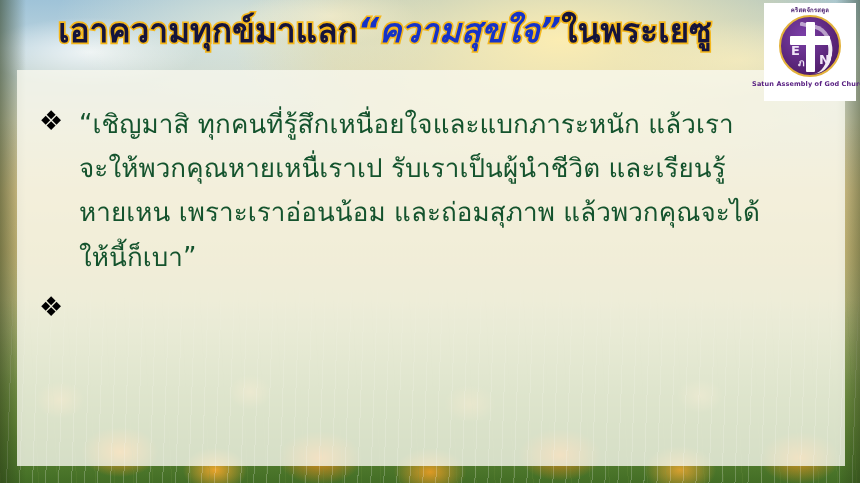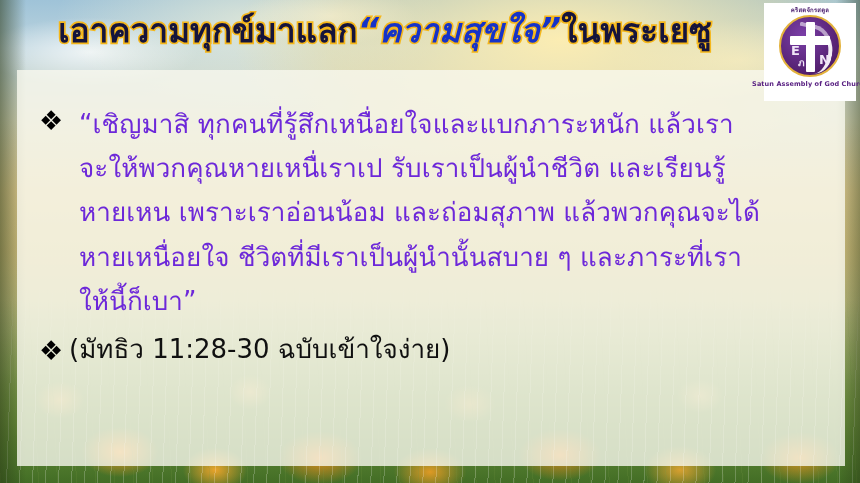--- a/index.html
+++ b/index.html
@@ -253,21 +253,21 @@
     flex: 0 0 auto;
     font-size: 27px;
     line-height: 1.42;
     color: #000000;
     width: 40px;
   }
   .verse-text {
     font-family: "DejaVu Sans", "Liberation Sans", sans-serif;
     font-size: 26px;
     line-height: 1.70;
-    color: #6d28d9;
+    color: #14532d;
     letter-spacing: .1px;
   }
   .verse-text .ln { display: block; white-space: nowrap; }
 
   .ref-block {
     display: flex;
     align-items: flex-start;
     margin-top: 10px;
   }
   .ref-bullet {
@@ -314,25 +314,23 @@
   <div class="panel"></div>
 
   <div class="content">
 
     <div class="verse-block">
       <div class="bullet">❖</div>
       <div class="verse-text">
         <span class="ln">“เชิญมาสิ ทุกคนที่รู้สึกเหนื่อยใจและแบกภาระหนัก แล้วเรา</span>
         <span class="ln">จะให้พวกคุณหายเหนื่เราเป รับเราเป็นผู้นำชีวิต และเรียนรู้</span>
         <span class="ln">หายเหน เพราะเราอ่อนน้อม และถ่อมสุภาพ แล้วพวกคุณจะได้</span>
-        <span class="ln">หายเหนื่อยใจ ชีวิตที่มีเราเป็นผู้นำนั้นสบาย ๆ และภาระที่เรา</span>
         <span class="ln">ให้นี้ก็เบา”</span>
       </div>
     </div>
 
     <div class="ref-block">
       <div class="ref-bullet">❖</div>
-      <div class="ref-text">(มัทธิว 11:28-30 ฉบับเข้าใจง่าย)</div>
     </div>
 
   </div>
 
 </div>
 
 </body></html>

